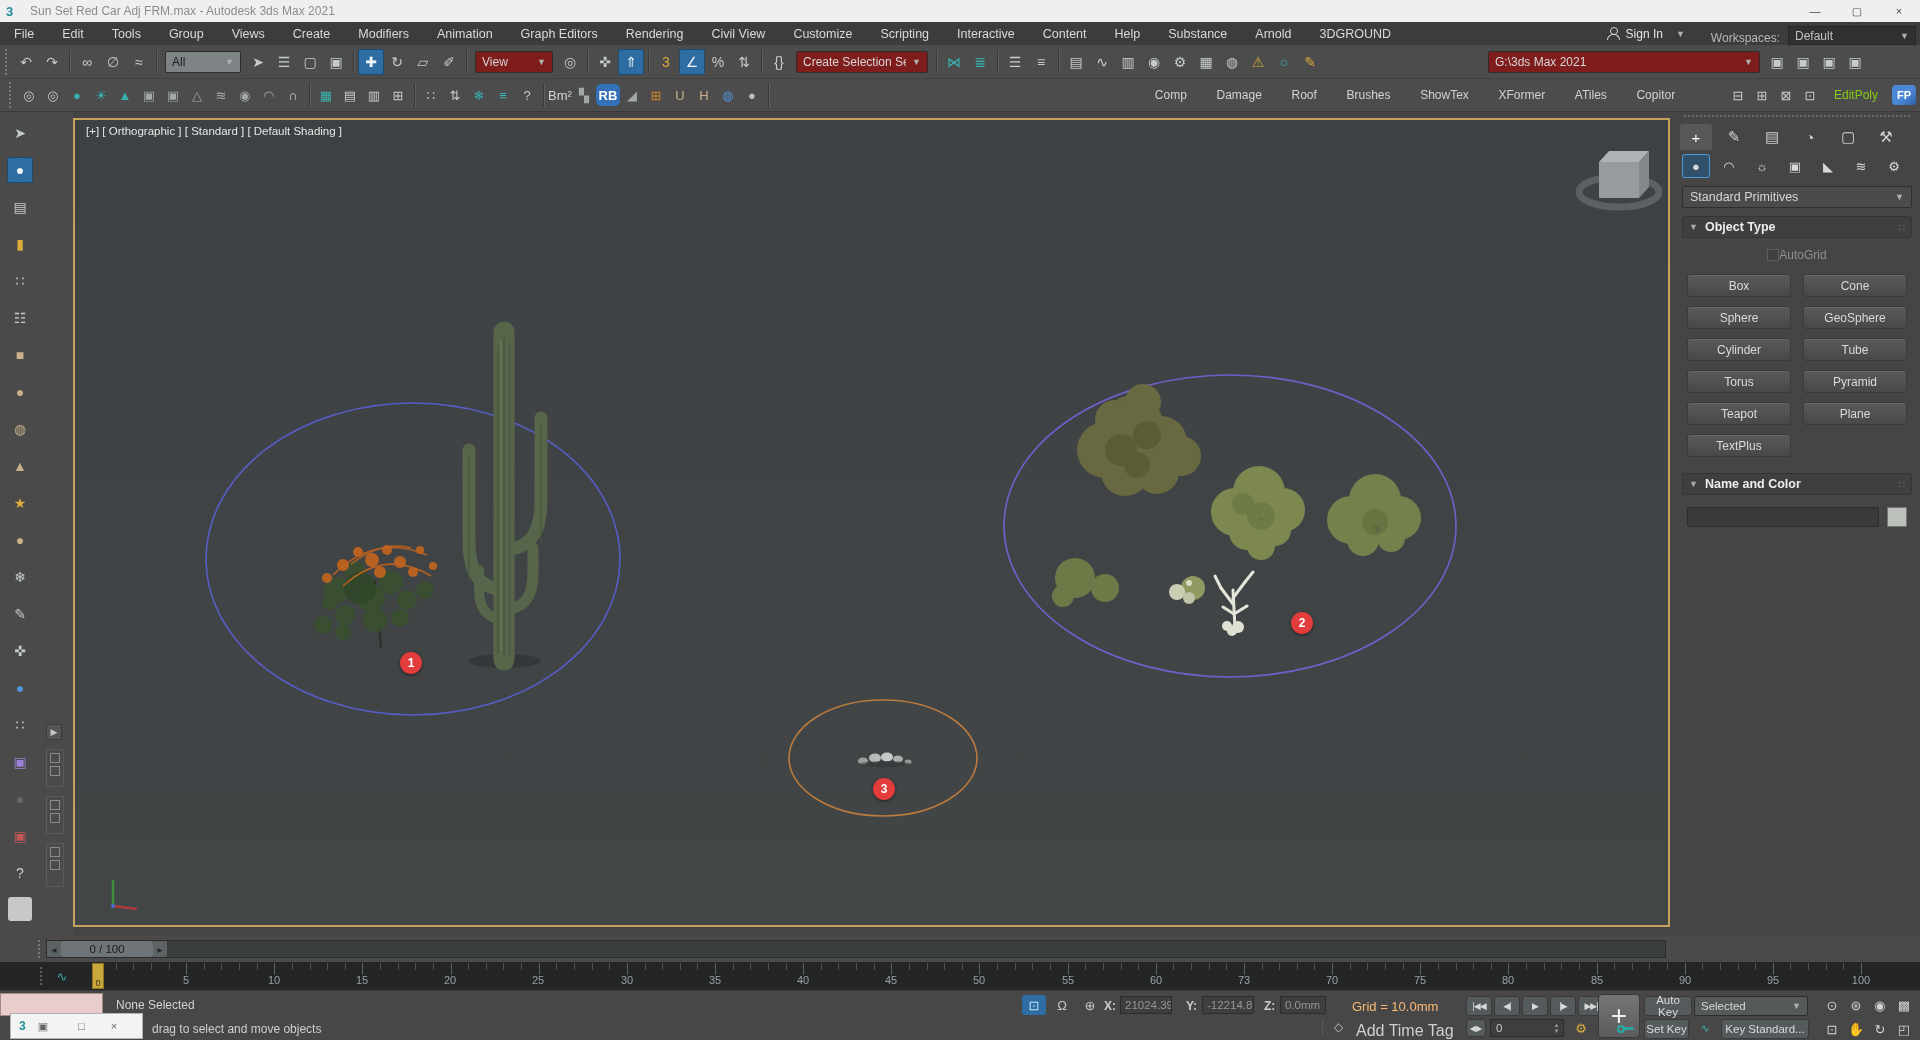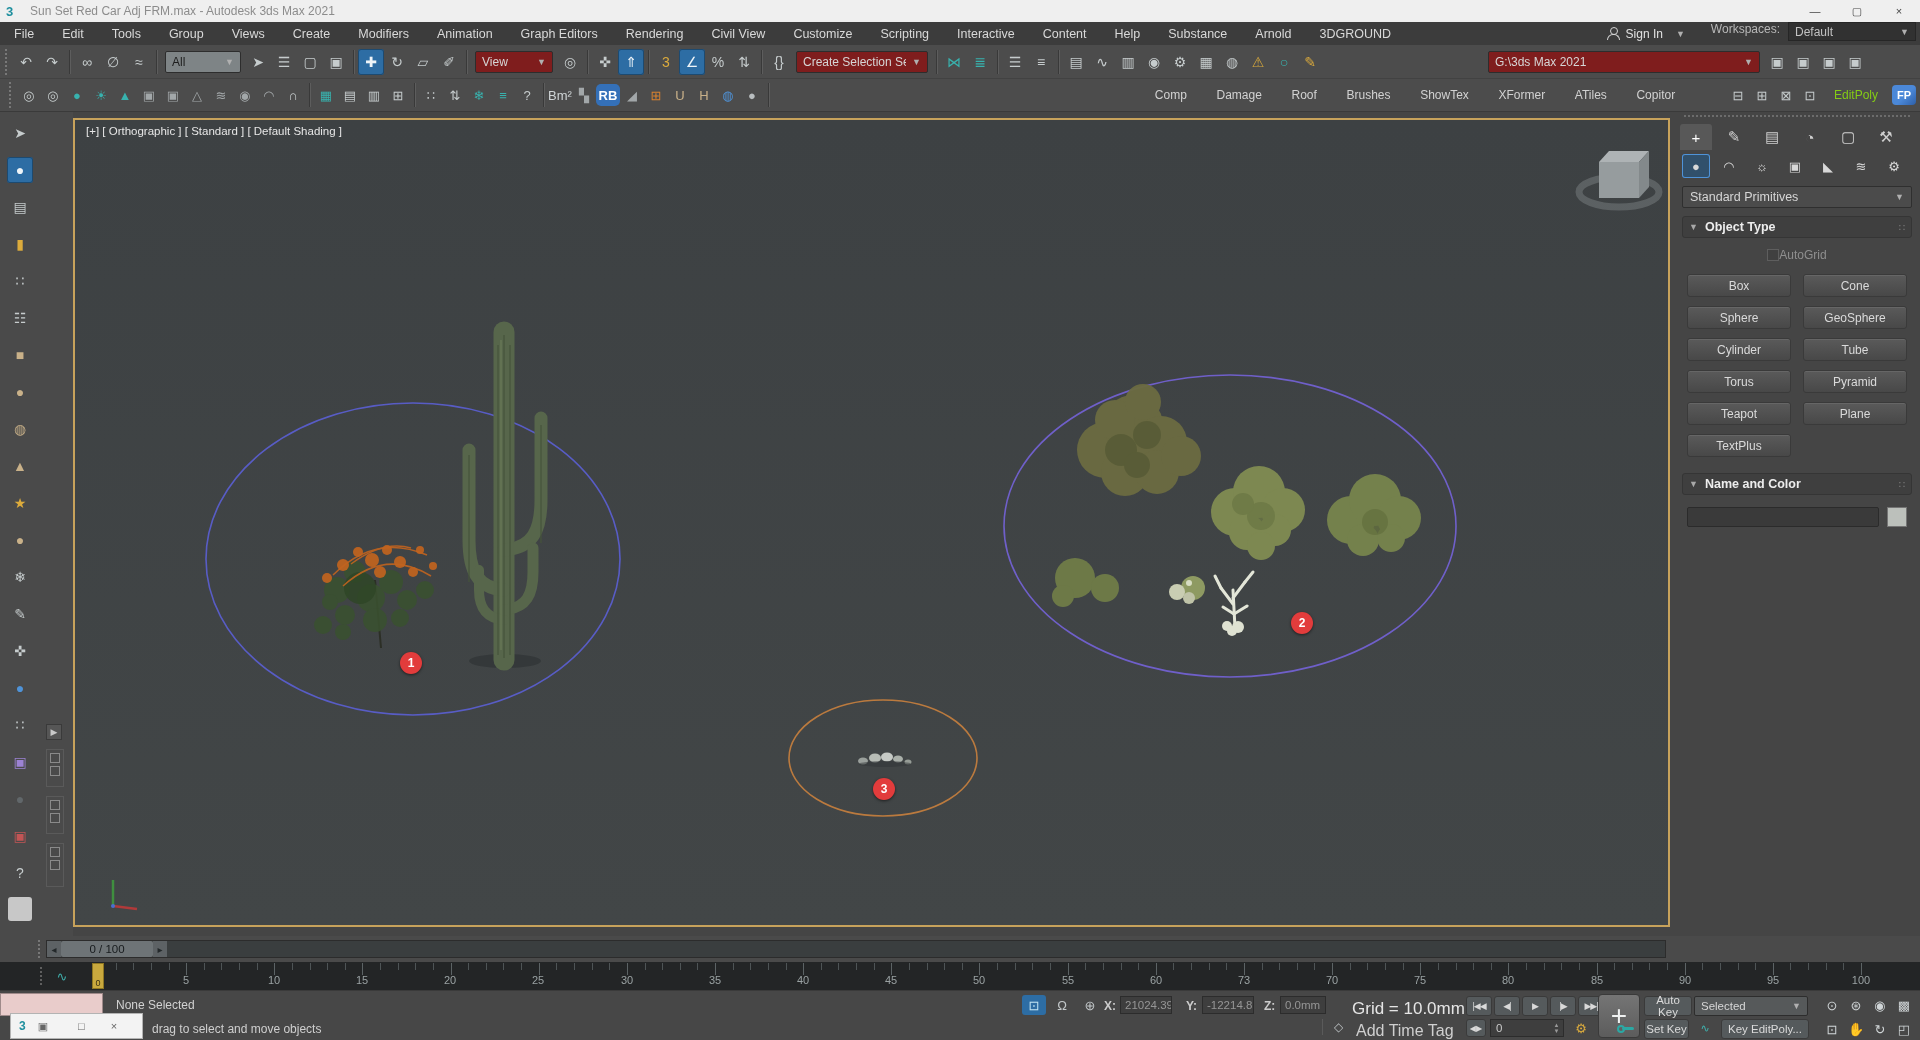--- a/index.html
+++ b/index.html
@@ -14,21 +14,21 @@
   #title-text { color:#8c8c8c; font-size:12px; margin-left:6px; }
   #win-controls { margin-left:auto; display:flex; }
   .winbtn { width:42px; height:22px; color:#444; font-size:11px; display:flex;
     align-items:center; justify-content:center; }
 
   
   #menubar { position:absolute; left:0; top:22px; width:1920px; height:23px;
     background:#3c3c3c; display:flex; align-items:center; }
   .menu-item { color:#d9d9d9; font-size:12.5px; padding:0 14px; height:100%;
     display:flex; align-items:center; }
-  #menubar-right { margin-left:auto; display:flex; align-items:flex-start; height:100%; }
+  #menubar-right { margin-left:auto; display:flex; align-items:flex-end; height:100%; }
   #signin { display:flex; align-items:center; gap:7px; color:#e2e2e2; font-size:12px;
     padding:0 10px; height:100%; }
   .person { width:12px; height:13px; position:relative; }
   .person::before { content:''; position:absolute; top:0; left:3px; width:6px; height:6px;
     border:1.5px solid #d5d5d5; border-radius:50%; }
   .person::after { content:''; position:absolute; bottom:0; left:0; width:11px; height:5px;
     border:1.5px solid #d5d5d5; border-bottom:none; border-radius:6px 6px 0 0; }
   .dd-arr { font-size:9px; color:#b0b0b0; margin-left:6px; }
   #workspaces-label { color:#b8b8b8; font-size:12px; margin:0 8px 0 16px; }
   #workspace-dd { width:128px; height:19px; background:#313131; border:1px solid #262626;
@@ -159,21 +159,21 @@
   #mini-logo { color:#1e8f9e; font-weight:bold; font-size:12px; }
   .mini-btn { color:#666; font-size:11px; }
   #prompt-text { position:absolute; left:152px; top:31px; color:#cfcfcf; font-size:12px; }
   .sb-icon { position:absolute; top:4px; width:24px; height:20px; display:flex; align-items:center;
     justify-content:center; color:#c2c7c9; font-size:13px; border-radius:3px; }
   .sb-icon.active { background:#2d6da4; color:#bfe2f2; }
   .coord-label { position:absolute; top:8px; color:#cccccc; font-size:12px; font-weight:bold; }
   .coord-field { position:absolute; top:5px; height:18px; background:#3e3e3e;
     border:1px solid #2c2c2c; color:#969696; font-size:11.5px; display:flex; align-items:center;
     padding:0 4px; overflow:hidden; white-space:nowrap; }
-  #grid-label { position:absolute; left:1352px; top:8px; color:#e5e5e5; font-size:17px; }
+  #grid-label { position:absolute; left:1352px; top:8px; color:#fdba74; font-size:13px; }
   #timetag-divider { position:absolute; left:1322px; top:28px; height:16px; width:1px; background:#5a5a5a; }
   #timetag-icon { position:absolute; left:1334px; top:29px; color:#b9bec0; font-size:12px; }
   #add-time-tag { position:absolute; left:1356px; top:31px; color:#cfcfcf; font-size:16px; }
 
   
   #anim-area { position:absolute; left:1455px; top:0; width:465px; height:50px; }
   .pb-btn { position:absolute; top:5px; width:26px; height:20px; background:#555a5c;
     border:1px solid #3a3a3a; border-radius:3px; color:#d9d9d9; font-size:9px;
     display:flex; align-items:center; justify-content:center; letter-spacing:-1px; }
   #keymode-btn { position:absolute; left:11px; top:28px; width:20px; height:18px; background:#555a5c;
@@ -752,21 +752,21 @@
         <span class="keyring"></span>
         <span class="keyline"></span>
       </div>
       <button class="anim-btn" style="left:189px; top:5px; width:48px">Auto Key</button>
       <div id="selected-dd">
         <span style="flex:1">Selected</span>
         <span class="dd-arr">▼</span>
       </div>
       <button class="anim-btn" style="left:189px; top:28px; width:45px">Set Key</button>
       <span id="tangent-btn">∿</span>
-      <button class="anim-btn" style="left:266px; top:28px; width:88px">Key EditPoly...</button>
+      <button class="anim-btn" style="left:266px; top:28px; width:88px">Key Standard...</button>
       <div id="nav-grid">
 
       <span class="nav-btn">⊙</span>
           <span class="nav-btn">⊛</span>
           <span class="nav-btn teal">◉</span>
           <span class="nav-btn">▩</span>
           <span class="nav-btn">⊡</span>
           <span class="nav-btn">✋</span>
           <span class="nav-btn teal">↻</span>
           <span class="nav-btn">◰</span>

